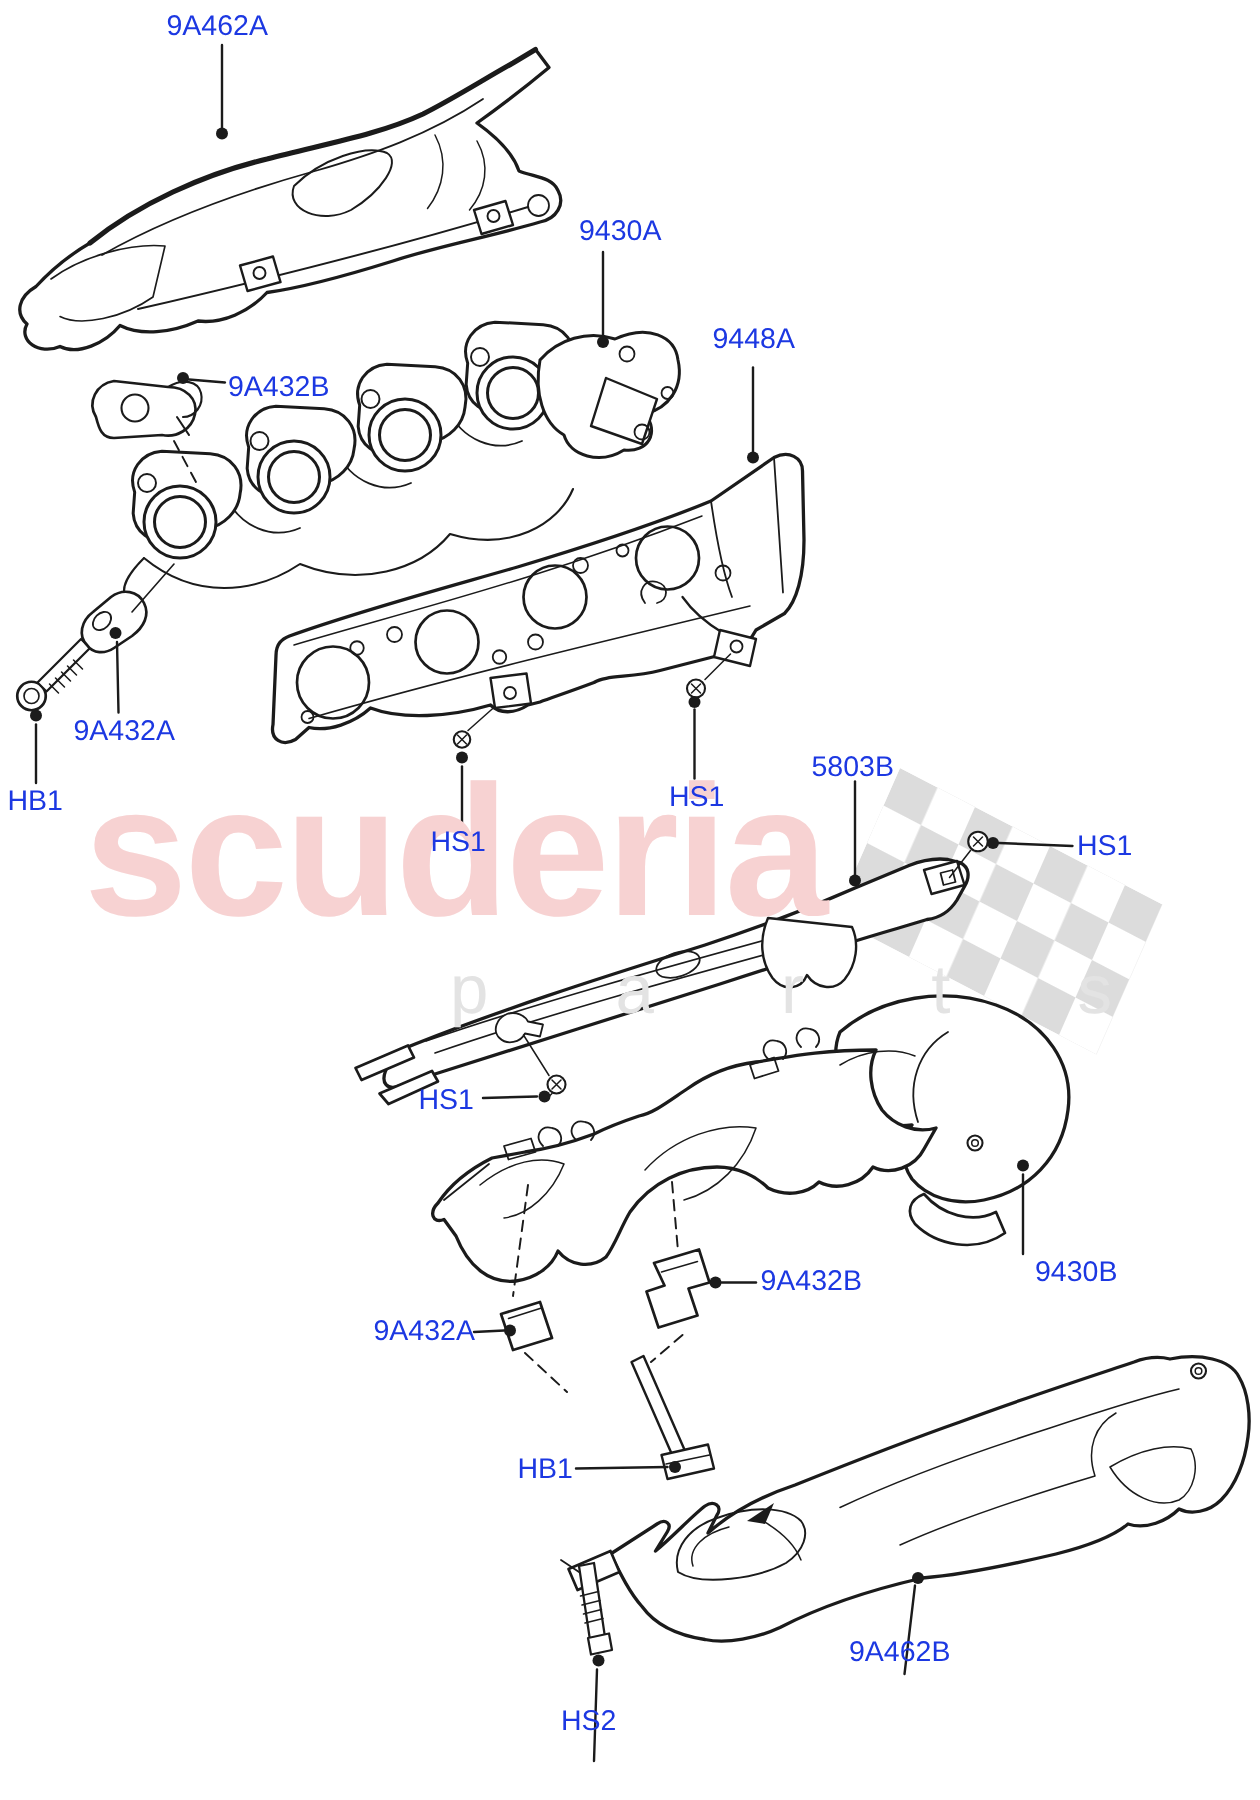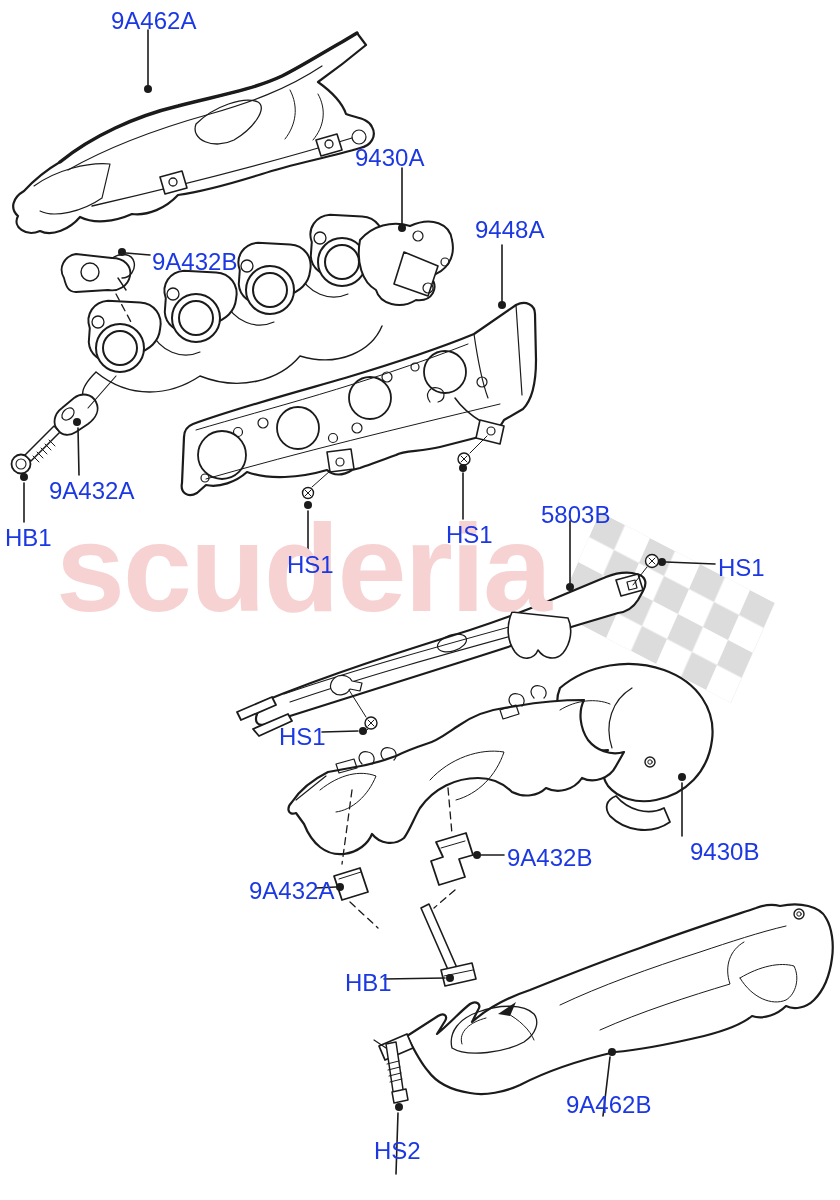--- a/index.html
+++ b/index.html
@@ -13,21 +13,21 @@
     font-size:124px;font-weight:bold;letter-spacing:-2px;line-height:1;
     color:#f7d2d2;user-select:none;white-space:nowrap;
   }
   .wm-word{
     position:absolute;top:636px;font-size:46px;line-height:1;
     color:#e3e3e3;user-select:none;white-space:nowrap;
   }
   .wm-word.left{left:62px;letter-spacing:40px;}
   .wm-word.right{left:300px;letter-spacing:36px;}
   .callout{
-    position:absolute;font-size:24px;line-height:1.1;color:#1c38e2;
+    position:absolute;font-size:19px;line-height:1.1;color:#1c38e2;
     white-space:nowrap;cursor:pointer;
   }
 </style>
 </head>
 <body>
 
 <div class="canvas">
 
   <svg width="840" height="1200" viewBox="0 0 840 1200">
     <defs>
@@ -278,23 +278,24 @@
       <path d="M682,783 L682,836"></path>
         <circle cx="682" cy="777" r="4" fill="#1b1b1b" stroke="none"></circle>
       <path d="M603,1116 L610,1057"></path>
         <circle cx="612" cy="1052" r="4" fill="#1b1b1b" stroke="none"></circle>
       <path d="M396,1174 L398,1113"></path>
         <circle cx="399" cy="1107" r="4" fill="#1b1b1b" stroke="none"></circle>
     </g>
   </svg>
 
   <div class="wm-brand">scuderia</div>
+  <div class="wm-word right">p a r t s</div>
 
   <span class="callout" style="left:111px;top:8px">9A462A</span>
-  <span class="callout" style="left:355px;top:145px">9430A</span>
+  <span class="callout" style="left:386px;top:145px">9430A</span>
   <span class="callout" style="left:475px;top:217px">9448A</span>
   <span class="callout" style="left:152px;top:249px">9A432B</span>
   <span class="callout" style="left:49px;top:478px">9A432A</span>
   <span class="callout" style="left:5px;top:525px">HB1</span>
   <span class="callout" style="left:287px;top:552px">HS1</span>
   <span class="callout" style="left:446px;top:522px">HS1</span>
   <span class="callout" style="left:541px;top:502px">5803B</span>
   <span class="callout" style="left:718px;top:555px">HS1</span>
   <span class="callout" style="left:279px;top:724px">HS1</span>
   <span class="callout" style="left:507px;top:845px">9A432B</span>

